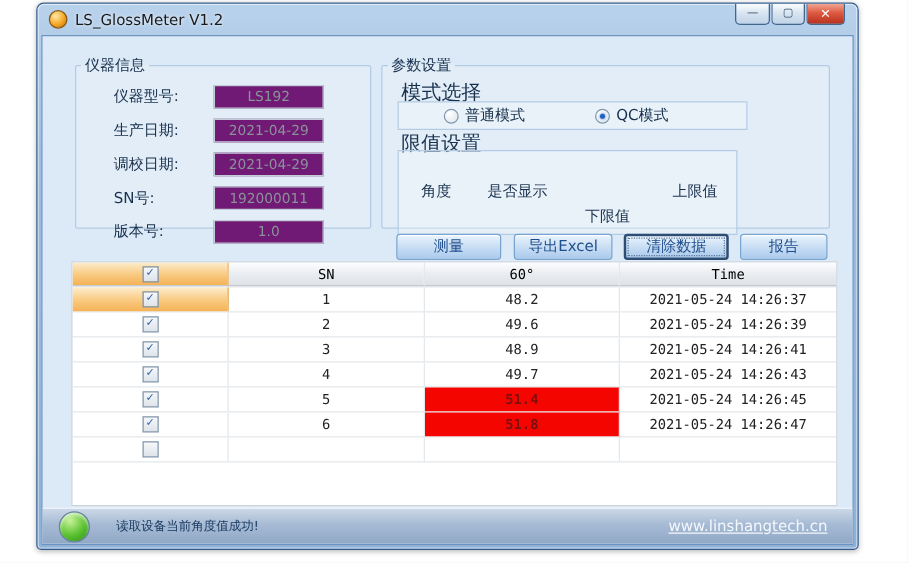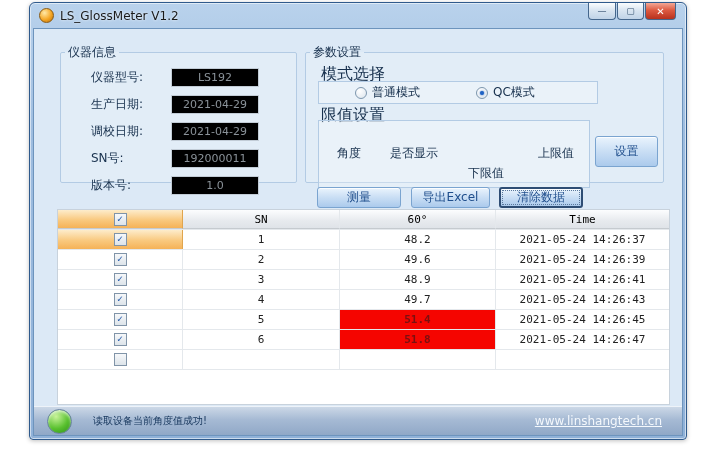--- a/index.html
+++ b/index.html
@@ -32,21 +32,21 @@
 
   fieldset.grp { position:absolute; border:1px solid #b3cbe4; border-radius:2px;
                  background:rgba(255,255,255,.18); }
   fieldset.grp legend { font-size:12px; color:#17304d; padding:0 3px; margin-left:4px; }
   .grp-instrument { left:26px; top:15px; width:237px; height:139px; }
   .grp-params     { left:271px; top:15px; width:359px; height:139px; }
 
   .fld-row { display:flex; align-items:center; height:27px; padding-left:30px; }
   .fld-row:first-of-type { margin-top:3px; }
   .fld-label { width:80px; font-size:12px; color:#17304d; }
-  .fld-value { width:88px; height:19px; background:#000000; border:1px solid #c2ccd6;
+  .fld-value { width:88px; height:19px; background:#701a75; border:1px solid #c2ccd6;
                font-size:11px; color:#8a9299; display:flex; align-items:center;
                justify-content:center; }
 
   .sub-label { position:absolute; font-size:16px; color:#17304d; }
   .sub-box { position:absolute; border:1px solid #b3cbe4; background:rgba(255,255,255,.28); }
   .mode-box { left:12px; top:20px; width:280px; height:23px; display:flex;
               align-items:center; padding-left:36px; }
   .radio-opt { display:flex; align-items:center; margin-right:56px; }
   .radio { width:12px; height:12px; border-radius:50%; border:1px solid #7e97ae;
            background:radial-gradient(circle at 35% 30%, #ffffff, #dbe4ec);
@@ -185,26 +185,26 @@
             </span>
           <span class="lc lc3">
               <input class="limit-input" value="45.0" style="">
             </span>
           <span class="lc lc4">
               <input class="limit-input" value="50.0" style="">
             </span>
         </div>
       </div>
 
-      <div class="btn btn-set">设置</div>
     </fieldset>
 
     <div class="btn btn-measure">测量</div>
     <div class="btn btn-export">导出Excel</div>
     <div class="btn btn-clear">清除数据</div>
+    <div class="btn btn-report">报告</div>
 
     <div class="tbl">
       <div class="trow thead">
         <div class="td td1 cell-orange">
             <span class="cb">
               <span class="tick">✓</span>
             </span>
           </div>
         <div class="td td2">SN</div>
         <div class="td td3">60°</div>

